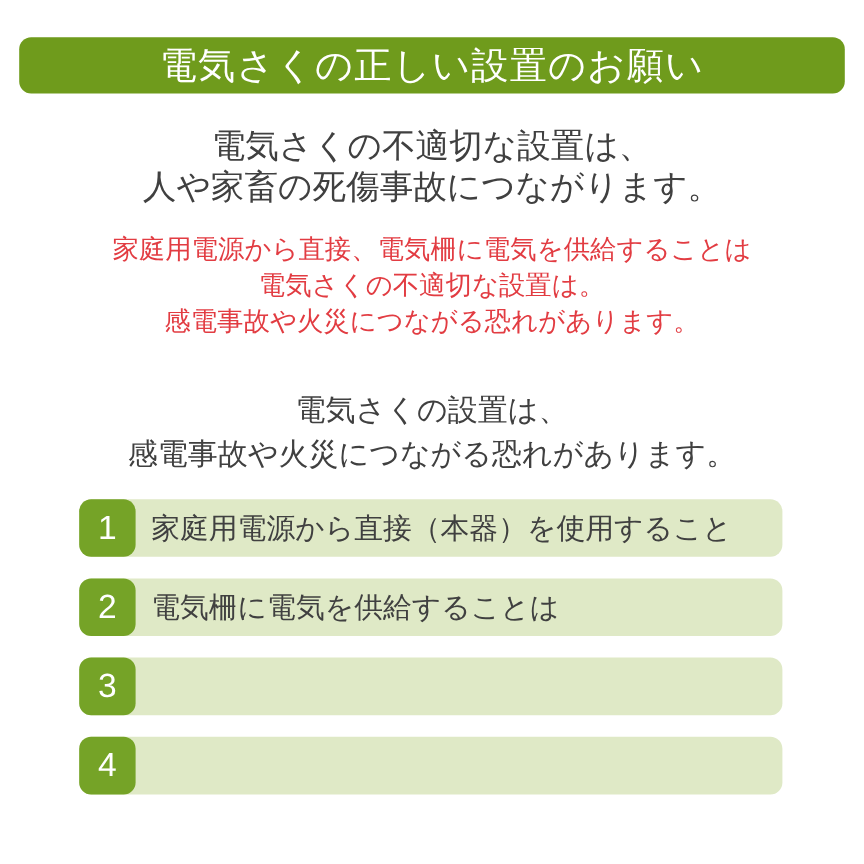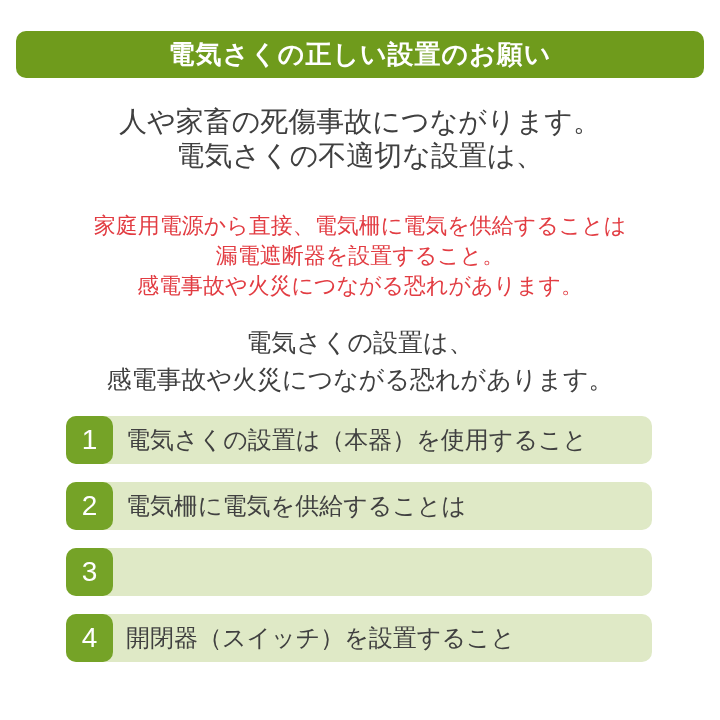--- a/index.html
+++ b/index.html
@@ -23,40 +23,40 @@
     width: 688px;
     height: 47px;
     border-radius: 10px;
     background: var(--header-green, #6f9b1c);
     display: flex;
     align-items: center;
     justify-content: center;
   }
   .header span {
     color: var(--header-text, #ffffff);
-    font-size: 26px;
-    font-weight: 700;
+    font-size: 31px;
+    font-weight: 400;
     letter-spacing: 1px;
     white-space: nowrap;
   }
   .textblock {
     position: absolute;
     left: 0;
     width: 720px;
     text-align: center;
     white-space: nowrap;
   }
   .intro {
     top: 105px;
     font-size: 28px;
     line-height: 34px;
     font-weight: 500;
   }
   .warning {
-    top: 211px;
+    top: 193px;
     font-size: 22px;
     line-height: 30px;
     font-weight: 500;
     color: var(--warning-red, #e23c42);
   }
   .notice {
     top: 324px;
     font-size: 25px;
     line-height: 37px;
     font-weight: 500;
@@ -104,58 +104,57 @@
 </head>
 <body>
 
 <div class="page">
 
   <div class="header">
     <span>電気さくの正しい設置のお願い</span>
   </div>
 
   <div class="textblock intro">
+    <div>電気さくの不適切な設置は、</div>
     <div>人や家畜の死傷事故につながります。</div>
-    <div>電気さくの不適切な設置は、</div>
   </div>
 
   <div class="textblock warning">
     <div>家庭用電源から直接、電気柵に電気を供給することは</div>
-    <div>漏電遮断器を設置すること。</div>
+    <div>電気さくの不適切な設置は。</div>
     <div>感電事故や火災につながる恐れがあります。</div>
   </div>
 
   <div class="textblock notice">
     <div>電気さくの設置は、</div>
     <div>感電事故や火災につながる恐れがあります。</div>
   </div>
 
   <div class="rules">
 
     <div class="rule">
       <div class="num">
         <span>1</span>
       </div>
-      <div class="label">電気さくの設置は（本器）を使用すること</div>
+      <div class="label">家庭用電源から直接（本器）を使用すること</div>
     </div>
 
     <div class="rule">
       <div class="num">
         <span>2</span>
       </div>
       <div class="label">電気柵に電気を供給することは</div>
     </div>
 
     <div class="rule">
       <div class="num">
         <span>3</span>
       </div>
     </div>
 
     <div class="rule">
       <div class="num">
         <span>4</span>
       </div>
-      <div class="label">開閉器（スイッチ）を設置すること</div>
     </div>
 
   </div>
 </div>
 
 </body></html>

